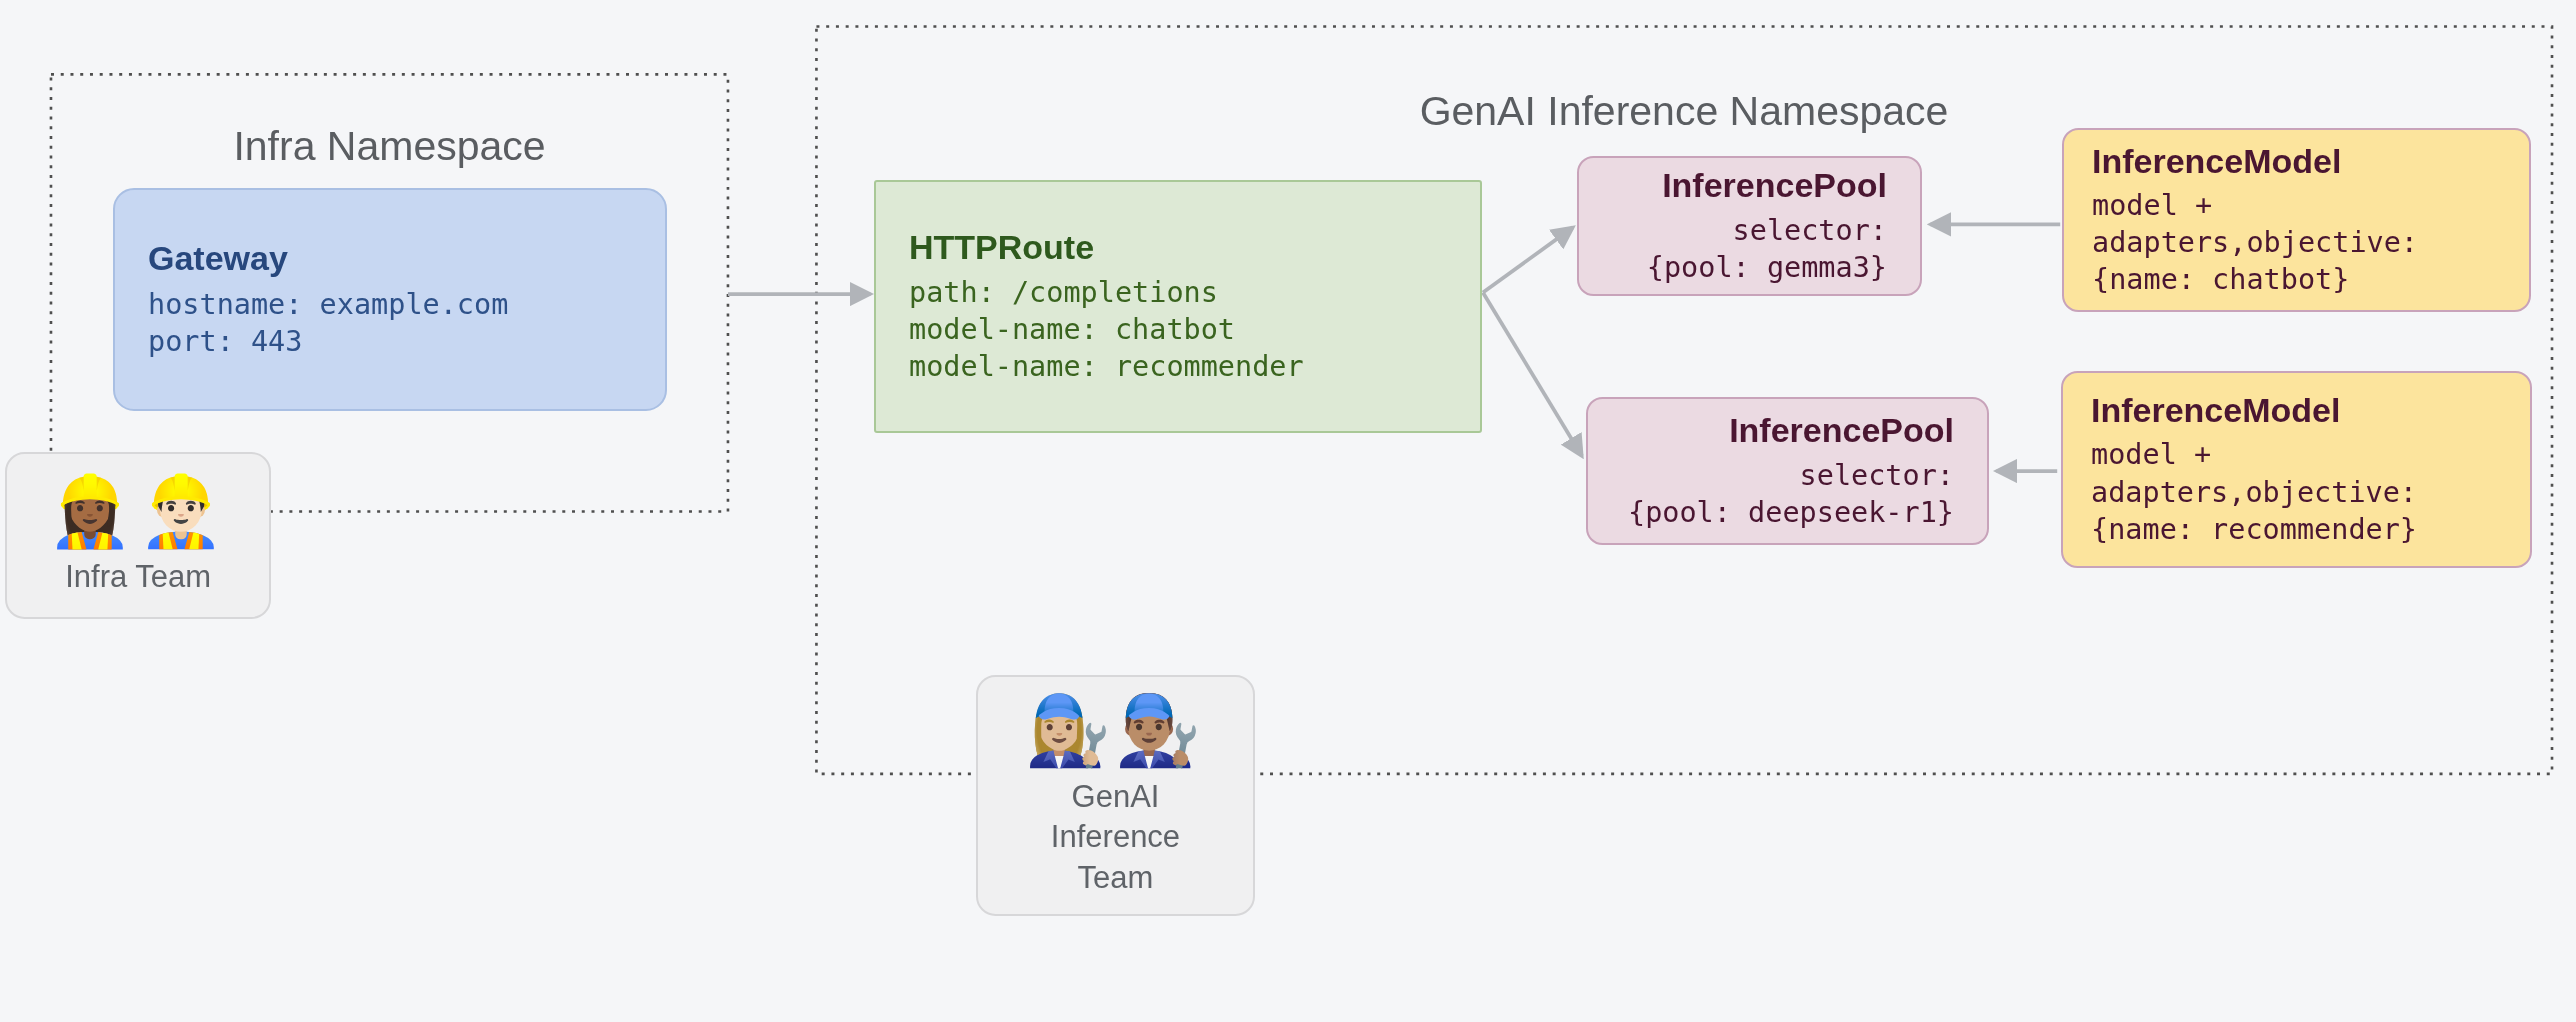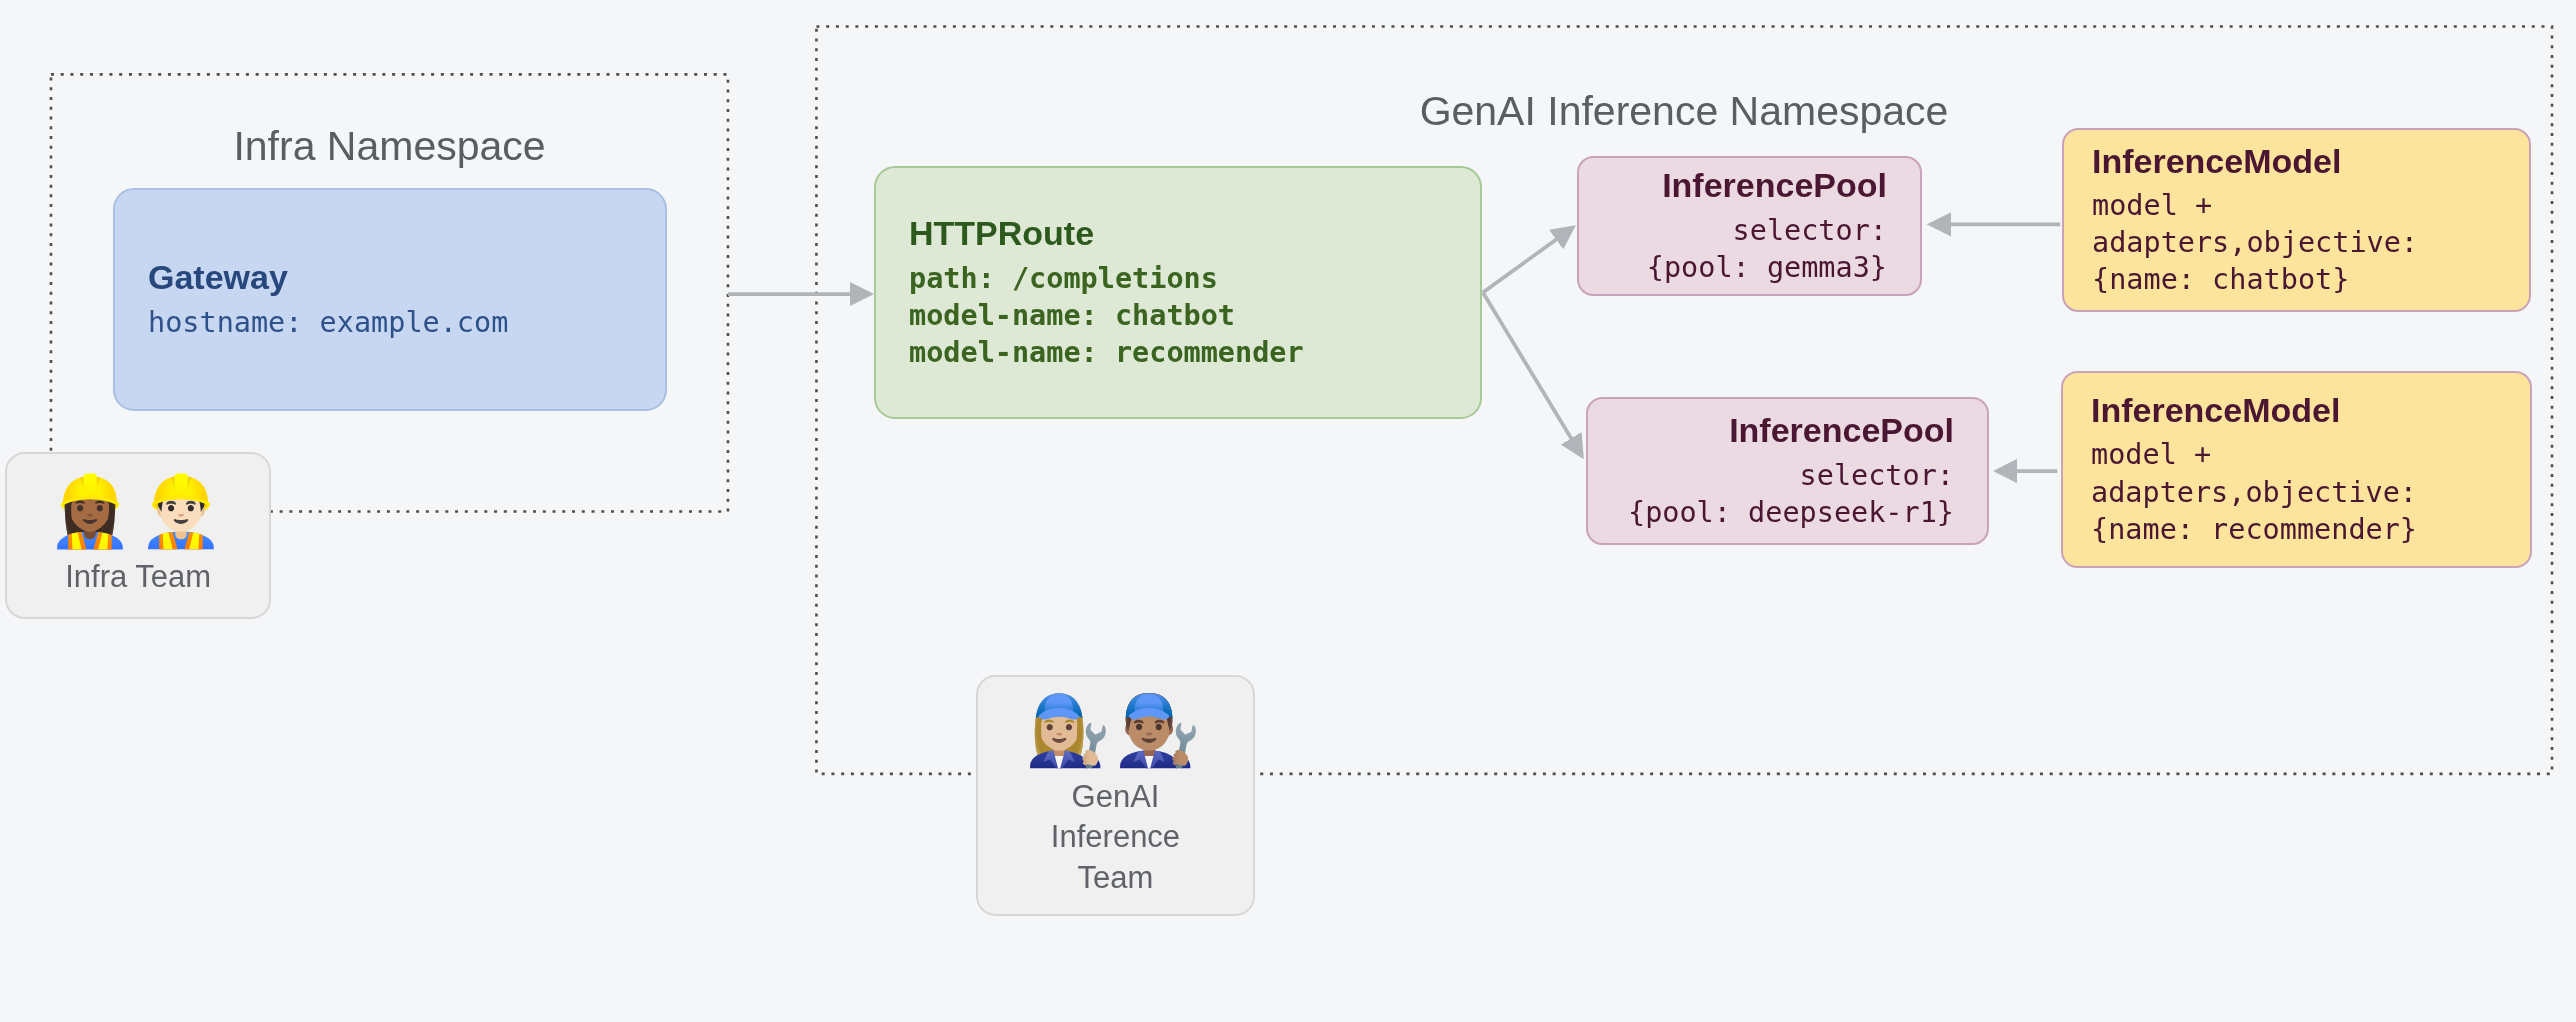--- a/index.html
+++ b/index.html
@@ -45,27 +45,27 @@
   .gateway {
     left: 113px; top: 188px; width: 554px; height: 223px;
     background: var(--gateway-fill, #c7d7f2);
     border: 2.2px solid var(--gateway-border, #a9bfe3);
     border-radius: 21px;
   }
   .gateway .node-title { color: var(--gateway-text, #27477d); }
   .gateway .mono { color: var(--gateway-body, #2e5189); }
 
   .httproute {
-    left: 874px; top: 166px; width: 608px; height: 253px;
+    left: 874px; top: 180px; width: 608px; height: 253px;
     background: var(--route-fill, #dde9d5);
     border: 2.2px solid var(--route-border, #a9c897);
-    border-radius: 21px;
+    border-radius: 3px;
   }
   .httproute .node-title { color: var(--route-text, #2e591d); }
-  .httproute .mono { color: var(--route-body, #3a641f); font-weight: bold; }
+  .httproute .mono { color: var(--route-body, #3a641f); }
 
   .pool, .model { border-radius: 16.5px; }
   .pool {
     background: var(--pool-fill, #ebdae2);
     border: 2.2px solid var(--pool-border, #c8a3ba);
     align-items: flex-end;
   }
   .model {
     background: var(--model-fill, #fce49d);
     border: 2.2px solid var(--model-border, #c8a3ba);
@@ -123,20 +123,21 @@
     <path d="M2748,299 L2575,299" class="edge" marker-end="url(#arrow)"></path>
     <path d="M2744,628 L2663,628" class="edge" marker-end="url(#arrow)"></path>
   </svg>
 
   <div class="ns-title infra">Infra Namespace</div>
   <div class="ns-title genai">GenAI Inference Namespace</div>
 
   <div class="node gateway">
     <div class="node-title">Gateway</div>
     <div class="mono">hostname: example.com</div>
+    <div class="mono">port: 443</div>
   </div>
 
   <div class="node httproute">
     <div class="node-title">HTTPRoute</div>
     <div class="mono">path: /completions</div>
     <div class="mono">model-name: chatbot</div>
     <div class="mono">model-name: recommender</div>
   </div>
 
   <div class="node pool pool1">

